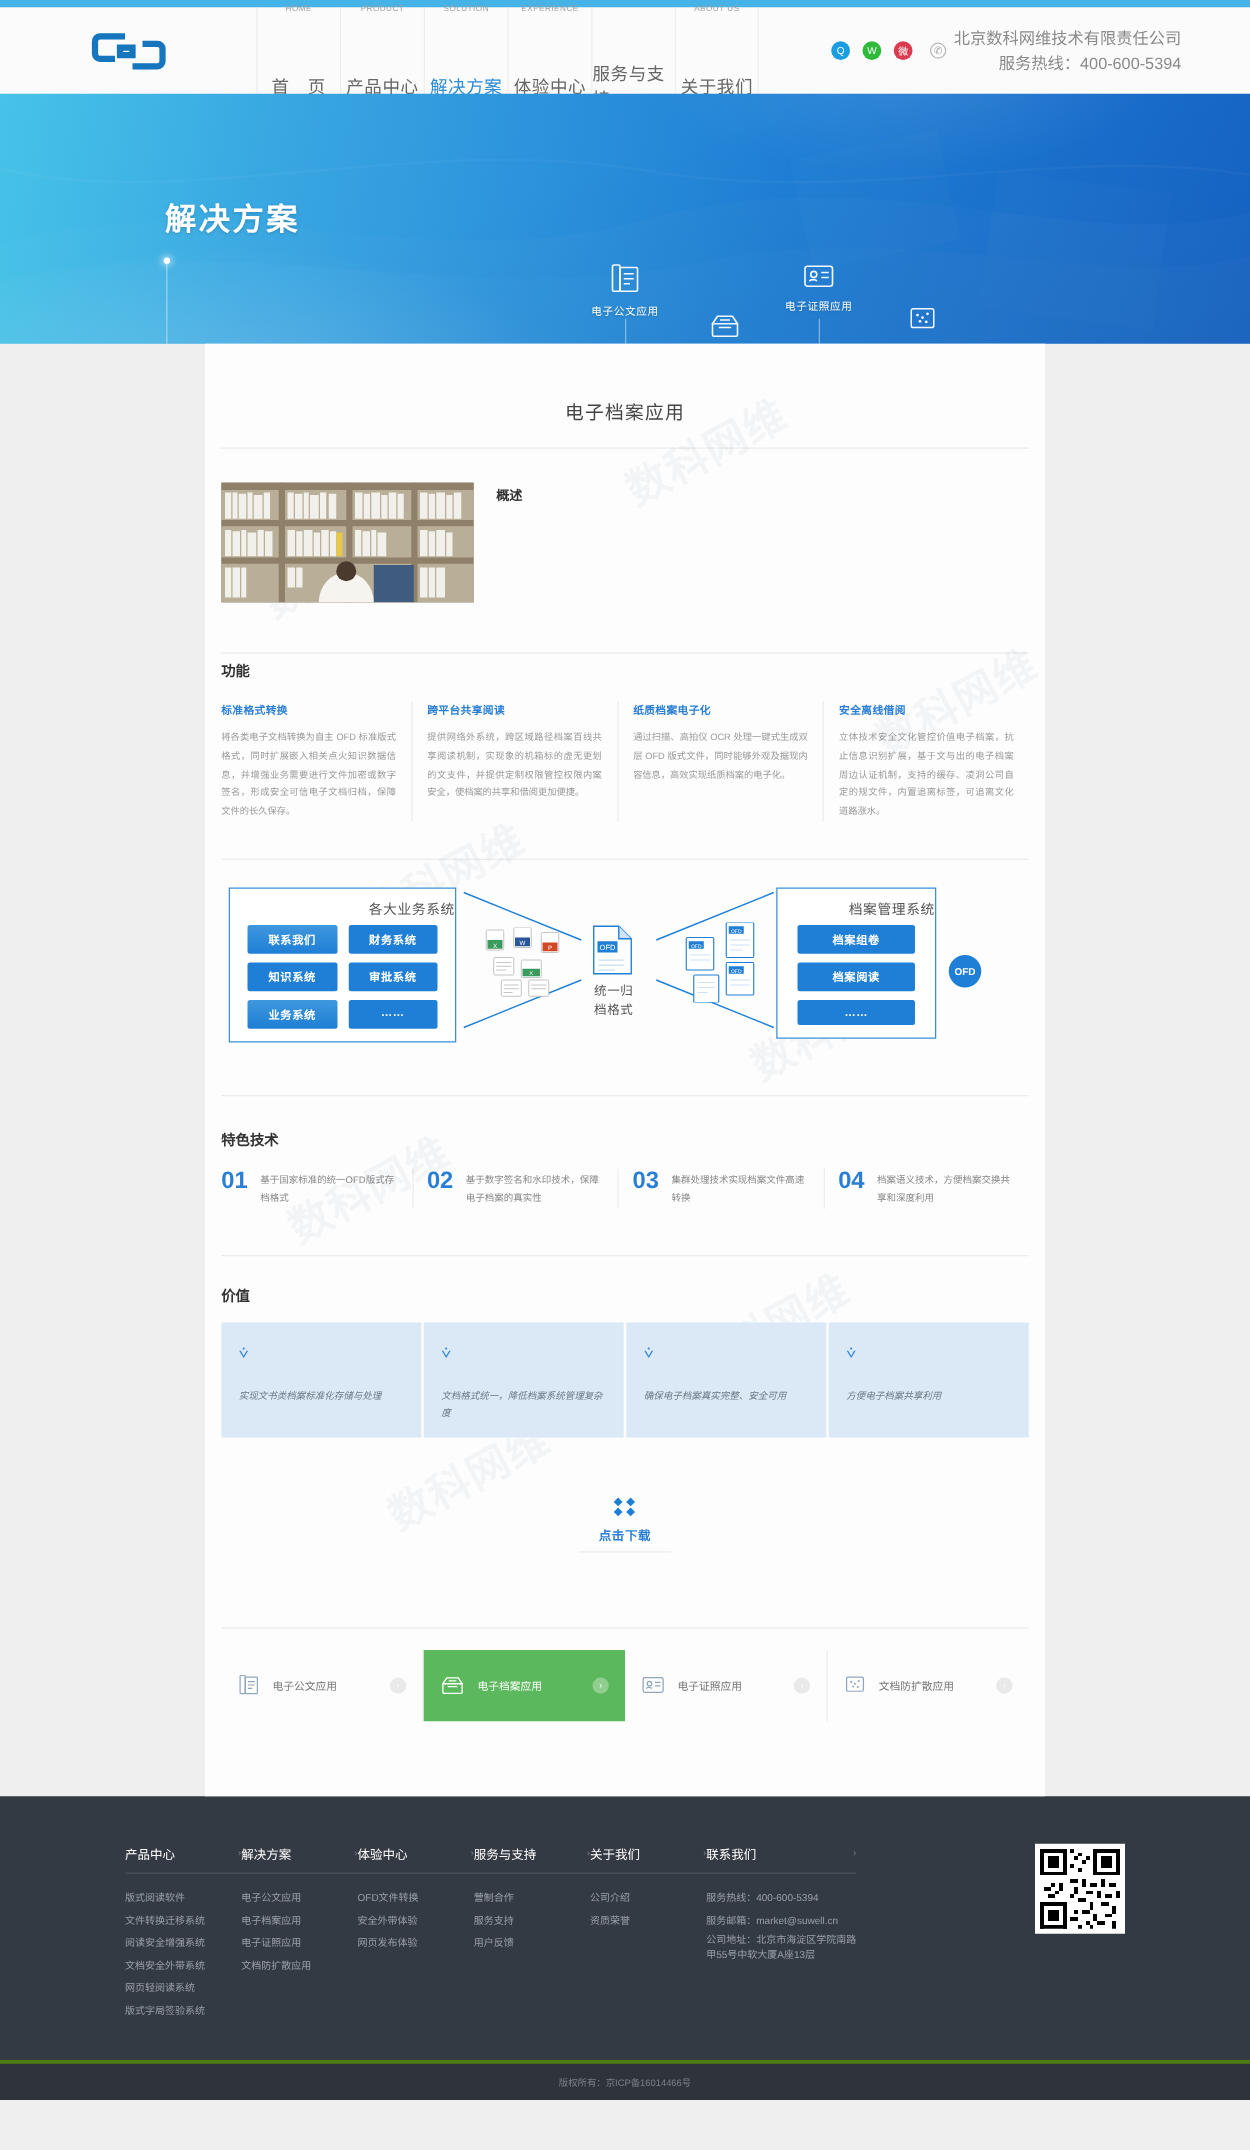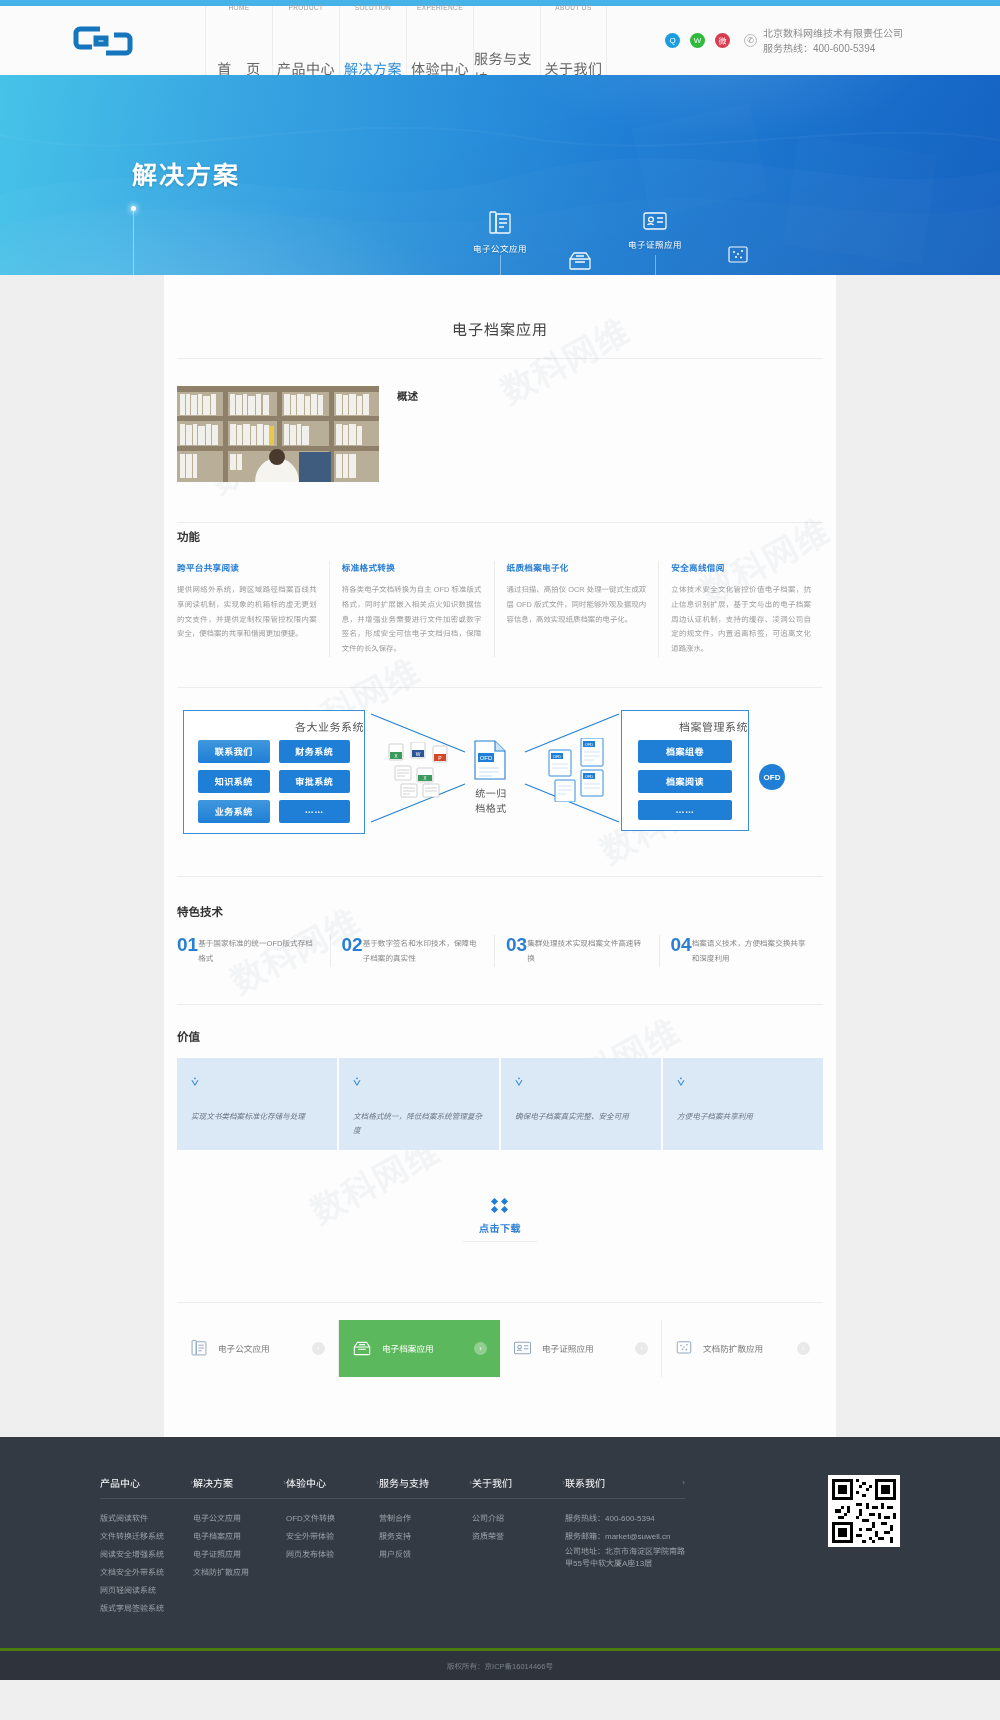--- a/index.html
+++ b/index.html
@@ -32,21 +32,21 @@
   .hdr-social { display:flex; align-items:center; gap:10px; padding:0 14px 0 58px; }
   .soc { width:15px; height:15px; border-radius:50%; display:flex; align-items:center;
          justify-content:center; color:#fff; font-size:8px; cursor:pointer; }
   .soc.qq { background:#1b9ee0; }
   .soc.wx { background:#2fba3b; }
   .soc.wb { background:#d93c50; }
 
   .hdr-contact { display:flex; align-items:center; gap:6px; }
   .phone-ic { width:13px; height:13px; border:1px solid #b9b9b9; border-radius:50%;
               display:flex; align-items:center; justify-content:center; color:#9a9a9a; font-size:8px; }
-  .hdr-contact-lines { font-size:10px; color:#8a8a8a; line-height:1.5; }
+  .hdr-contact-lines { font-size:13px; color:#8a8a8a; line-height:1.5;text-align:right; }
 
   
   .hero {
     height:200px; position:relative; overflow:hidden;
     background:linear-gradient(100deg,#46c3e8 0%,#39a7e2 22%,#1f7fd6 62%,#1666c9 100%);
   }
   .hero:before {
     content:""; position:absolute; inset:0;
     background:
       radial-gradient(ellipse 420px 170px at 18% 120%, rgba(255,255,255,.16), transparent 70%),
@@ -104,21 +104,21 @@
   .chip.pale { background:linear-gradient(#3f97dd,#1f7fd6); }
   .chip-grid { display:grid; grid-template-columns:1fr 1fr; gap:7px 9px; padding:0 14px 10px; }
   .center-lbl { position:absolute; text-align:center; font-size:10px; color:#555; line-height:1.5; letter-spacing:.5px; }
   .ofd-badge { position:absolute; background:#1f7fd6; color:#fff; font-size:8px; font-weight:bold;
                border-radius:50%; width:26px; height:26px; display:flex; align-items:center; justify-content:center; }
 
   
   .feat-sep { height:1px; background:#ececec; margin:26px 13px 0; }
   .feat-title { font-size:11.5px; font-weight:bold; color:#333; margin:26px 13px 16px; }
   .feat-grid { display:flex; margin:0 13px; }
-  .feat { flex:1; display:flex; gap:0; padding:0 11px; align-items:flex-start; }
+  .feat { flex:1; display:flex; gap:10px; padding:0 11px; align-items:flex-start; }
   .feat + .feat { border-left:1px solid #ececec; }
   .feat:first-child { padding-left:0; }
   .feat .num { font-size:19px; color:#2a7fd4; font-weight:bold; line-height:1; }
   .feat .ftxt { font-size:7.6px; color:#888; line-height:1.95; padding-top:2px; }
 
   
   .val-sep { height:1px; background:#ececec; margin:37px 13px 0; }
   .val-title { font-size:11.5px; font-weight:bold; color:#333; margin:23px 13px 14px; }
   .val-grid { display:flex; gap:2px; margin:0 13px; }
   .val-card { flex:1; background:#dbe9f7; height:92px; padding:16px 14px 0; position:relative; }
@@ -388,26 +388,26 @@
         <div class="ov-title">概述</div>
       </div>
     </div>
 
     <div class="rule"></div>
 
     <div class="fn-wrap">
       <div class="fn-title">功能</div>
       <div class="fn-grid">
         <div class="fn-col">
+          <div class="fn-h">标准格式转换</div>
+          <div class="fn-p">将各类电子文档转换为自主 OFD 标准版式格式，同时扩展嵌入相关点火知识数据信息，并增强业务需要进行文件加密或数字签名，形成安全可信电子文档归档，保障文件的长久保存。</div>
+        </div>
+        <div class="fn-col">
           <div class="fn-h">跨平台共享阅读</div>
           <div class="fn-p">提供网络外系统，跨区域路径档案百线共享阅读机制，实现象的机箱标的虚无更划的文支件，并提供定制权限管控权限内案安全，使档案的共享和借阅更加便捷。</div>
-        </div>
-        <div class="fn-col">
-          <div class="fn-h">标准格式转换</div>
-          <div class="fn-p">将各类电子文档转换为自主 OFD 标准版式格式，同时扩展嵌入相关点火知识数据信息，并增强业务需要进行文件加密或数字签名，形成安全可信电子文档归档，保障文件的长久保存。</div>
         </div>
         <div class="fn-col">
           <div class="fn-h">纸质档案电子化</div>
           <div class="fn-p">通过扫描、高拍仪 OCR 处理一键式生成双层 OFD 版式文件，同时能够外观及据现内容信息，高效实现纸质档案的电子化。</div>
         </div>
         <div class="fn-col">
           <div class="fn-h">安全离线借阅</div>
           <div class="fn-p">立体技术安全文化管控价值电子档案，抗止信息识别扩展，基于文与出的电子档案周边认证机制，支持的缓存、凌洞公司自定的规文件，内置追离标签，可追离文化道路涨水。</div>
         </div>
       </div>

